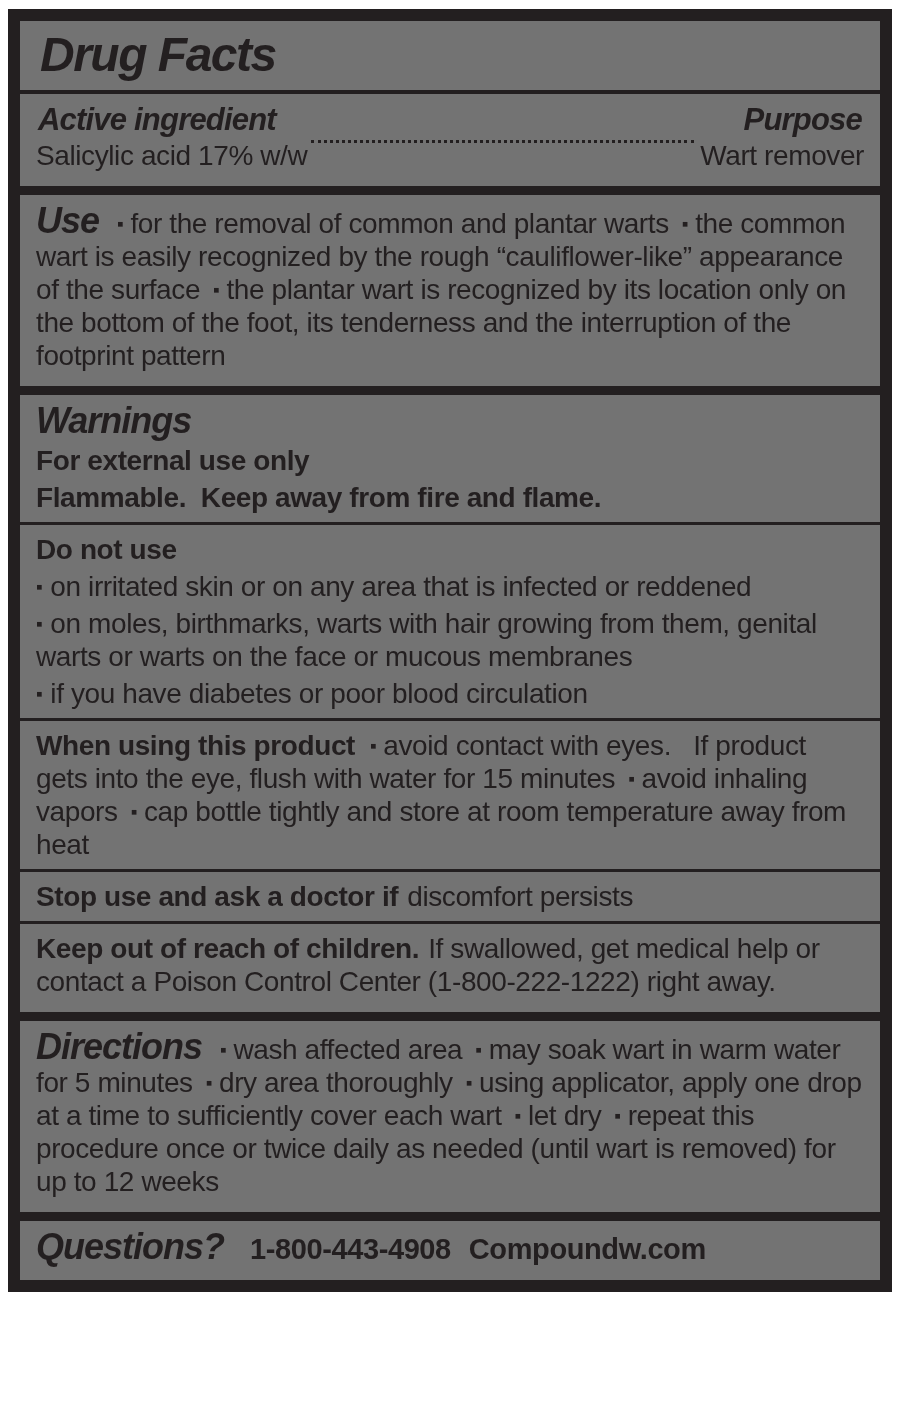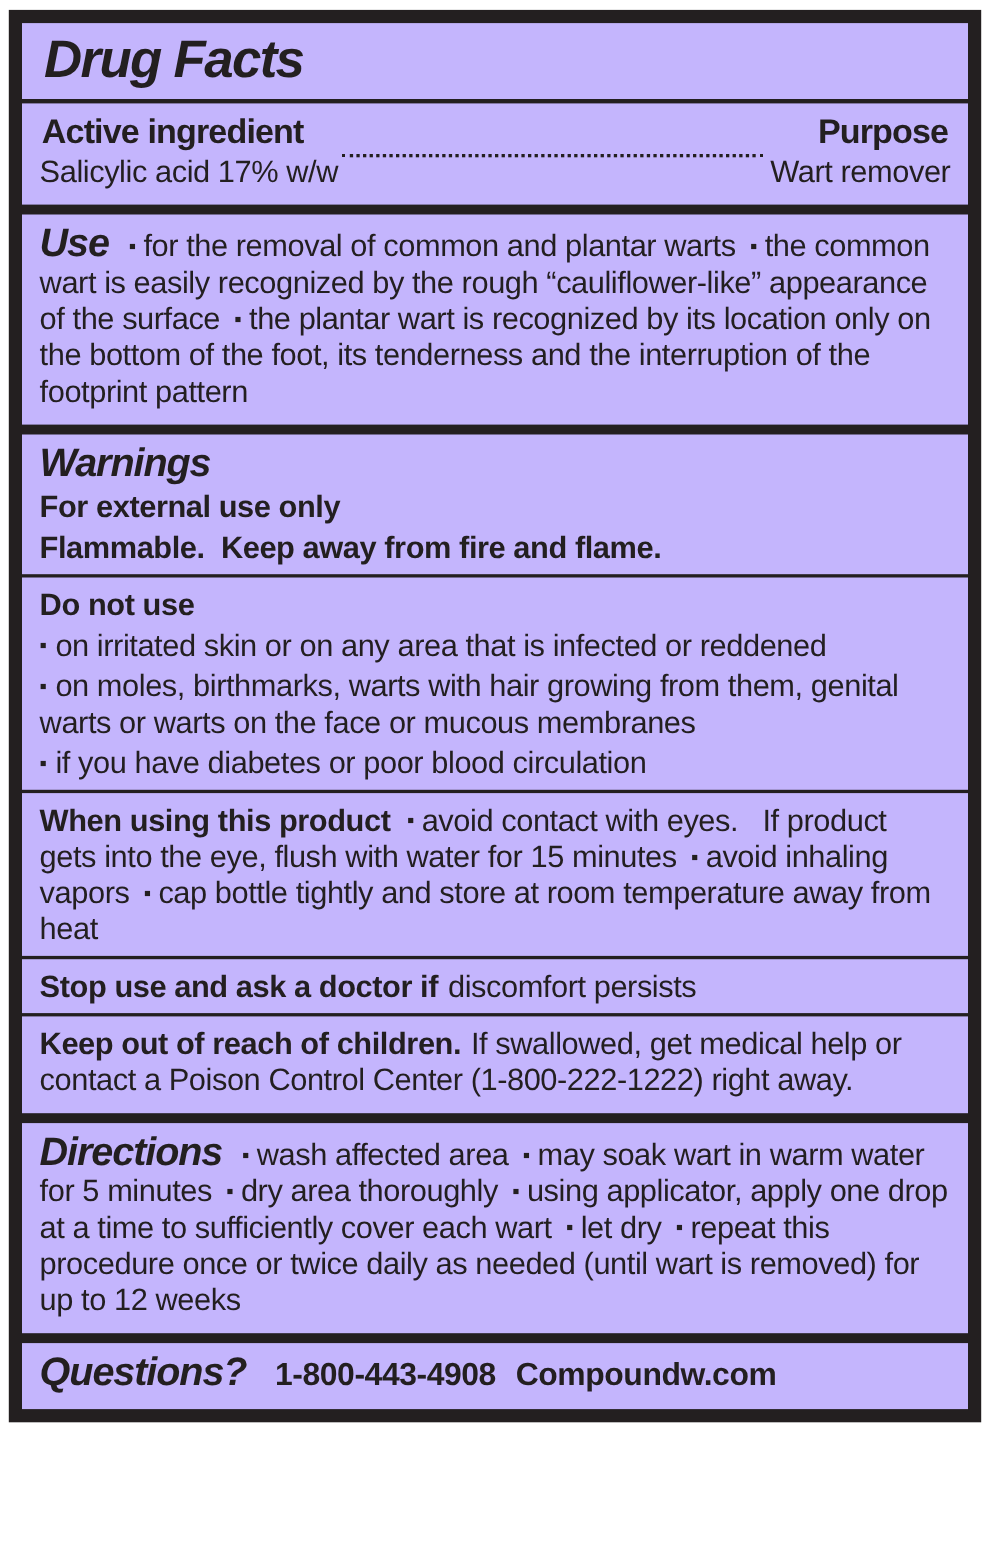--- a/index.html
+++ b/index.html
@@ -10,32 +10,32 @@
     -webkit-font-smoothing:antialiased;
   }
   .label {
     box-sizing:border-box;
     margin:9px 8px 0 8px;
     width:884px;
     background:#231f20;
     padding:12px;
     display:flex; flex-direction:column; gap:9px;
   }
-  .box { background:#c4b5fd; padding:4px 16px 10px 16px; }
+  .box { background:#737373; padding:4px 16px 10px 16px; }
   .t { white-space:pre-wrap; }
 
   
   .title {
     font-size:48px; font-weight:bold; font-style:italic;
     letter-spacing:-1.5px; padding:4px 0 8px 4px; line-height:1.1;
   }
   .title-rule { border:0; border-top:4px solid #231f20; margin:0 -16px 2px -16px; }
   .col-heads {
     display:flex; justify-content:space-between;
-    font-size:31px; font-weight:bold; 
+    font-size:31px; font-weight:bold; font-style:italic;
     letter-spacing:-0.8px; padding:6px 2px 2px 2px;text-align:center;
   }
   .leader-row { display:flex; align-items:flex-start; font-size:28px; letter-spacing:-0.4px; padding:0 0 4px 0; line-height:32px; }
   .leader {
     flex:1; border-bottom:3px dotted #231f20;
     margin:0 6px 7px 4px; min-width:30px;
   }
   .body-p { font-size:28px; line-height:33px; letter-spacing:-0.4px; margin:4px 0; }
   .sec-head {
     font-size:36px; font-weight:bold; font-style:italic;

